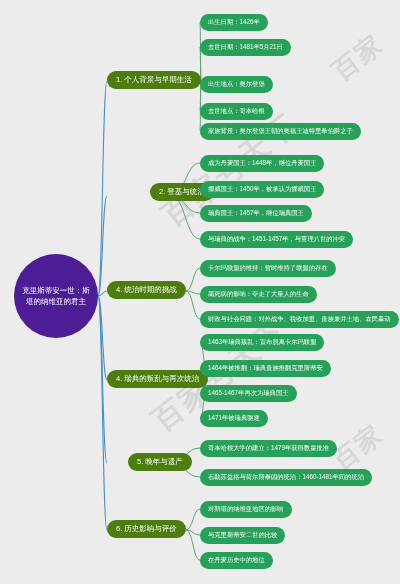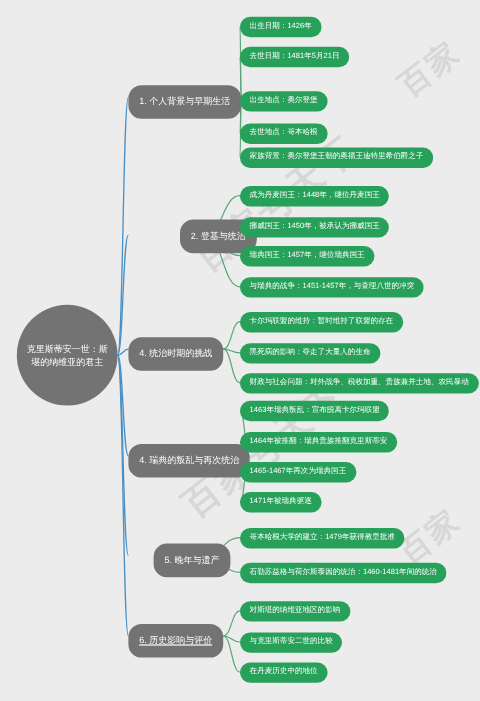--- a/index.html
+++ b/index.html
@@ -49,34 +49,34 @@
     display: flex;
     align-items: center;
     justify-content: center;
     color: #ffffff;
     text-align: center;
     line-height: 1.25;
     white-space: nowrap;
   }
   .root {
     border-radius: 50%;
-    background: #737373;
+    background: #4c1d95;
     width: 84px;
     height: 84px;
     left: 14px;
     top: 254px;
     font-size: 7.5px;
     white-space: normal;
     padding: 6px;
     line-height: 1.5;
   }
   .branch {
-    background: #737373;
+    background: #4d7c0f;
     border-radius: 11px;
-    height: 28px;
+    height: 18px;
     padding: 0 9px;
     font-size: 7.5px;
   }
   .leaf {
     background: #27a05a;
     border-radius: 10px;
     height: 17px;
     padding: 0 8px;
     font-size: 6.3px;
   }
@@ -144,18 +144,18 @@
       <div class="node leaf" style="left: 200px; top: 285.5px;">黑死病的影响：夺走了大量人的生命</div>
       <div class="node leaf" style="left: 200px; top: 310.5px;">财政与社会问题：对外战争、税收加重、贵族兼并土地、农民暴动</div>
       <div class="node branch" style="left: 107px; top: 370px; text-align: center;">4. 瑞典的叛乱与再次统治</div>
       <div class="node leaf" style="left: 200px; top: 333.5px;">1463年瑞典叛乱：宣布脱离卡尔玛联盟</div>
       <div class="node leaf" style="left: 200px; top: 359.5px;">1464年被推翻：瑞典贵族推翻克里斯蒂安</div>
       <div class="node leaf" style="left: 200px; top: 384.5px;">1465-1467年再次为瑞典国王</div>
       <div class="node leaf" style="left: 200px; top: 409.5px;">1471年被瑞典驱逐</div>
       <div class="node branch" style="left: 107px; top: 453px; margin-left: 21px;">5. 晚年与遗产</div>
       <div class="node leaf" style="left: 200px; top: 439.5px;">哥本哈根大学的建立：1479年获得教皇批准</div>
       <div class="node leaf" style="left: 200px; top: 468.5px;">石勒苏益格与荷尔斯泰因的统治：1460-1481年间的统治</div>
-      <div class="node branch" style="left: 107px; top: 520px; text-decoration: underline;">6. 历史影响与评价</div>
+      <div class="node branch" style="left: 107px; top: 520px;">6. 历史影响与评价</div>
       <div class="node leaf" style="left: 200px; top: 500.5px;">对斯堪的纳维亚地区的影响</div>
       <div class="node leaf" style="left: 200px; top: 526.5px;">与克里斯蒂安二世的比较</div>
       <div class="node leaf" style="left: 200px; top: 551.5px;">在丹麦历史中的地位</div>
     </div>
 </div>
 
 </body></html>

